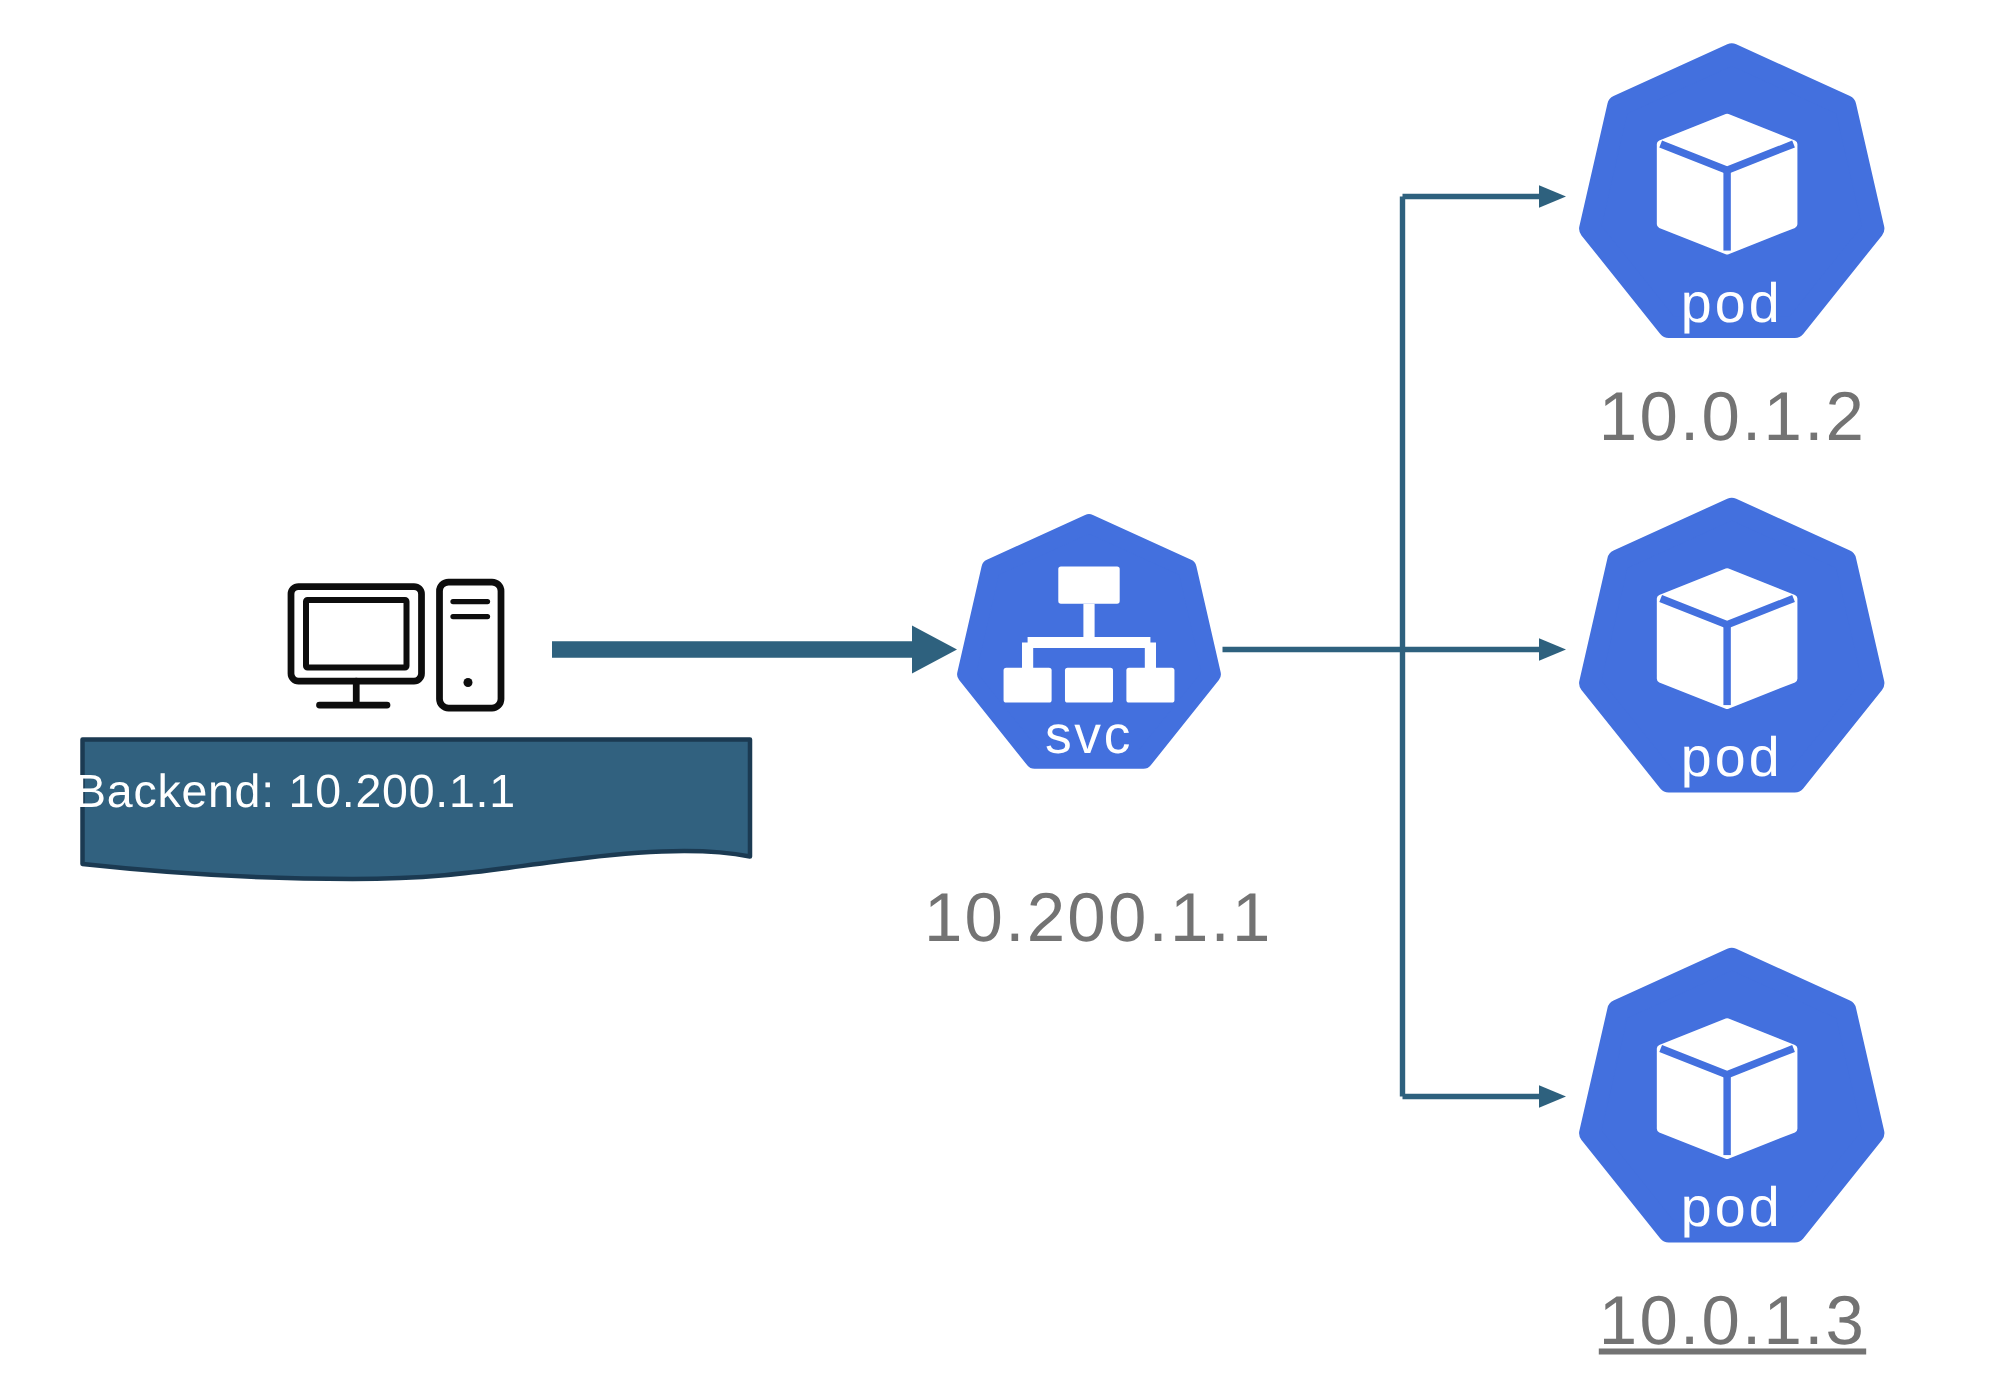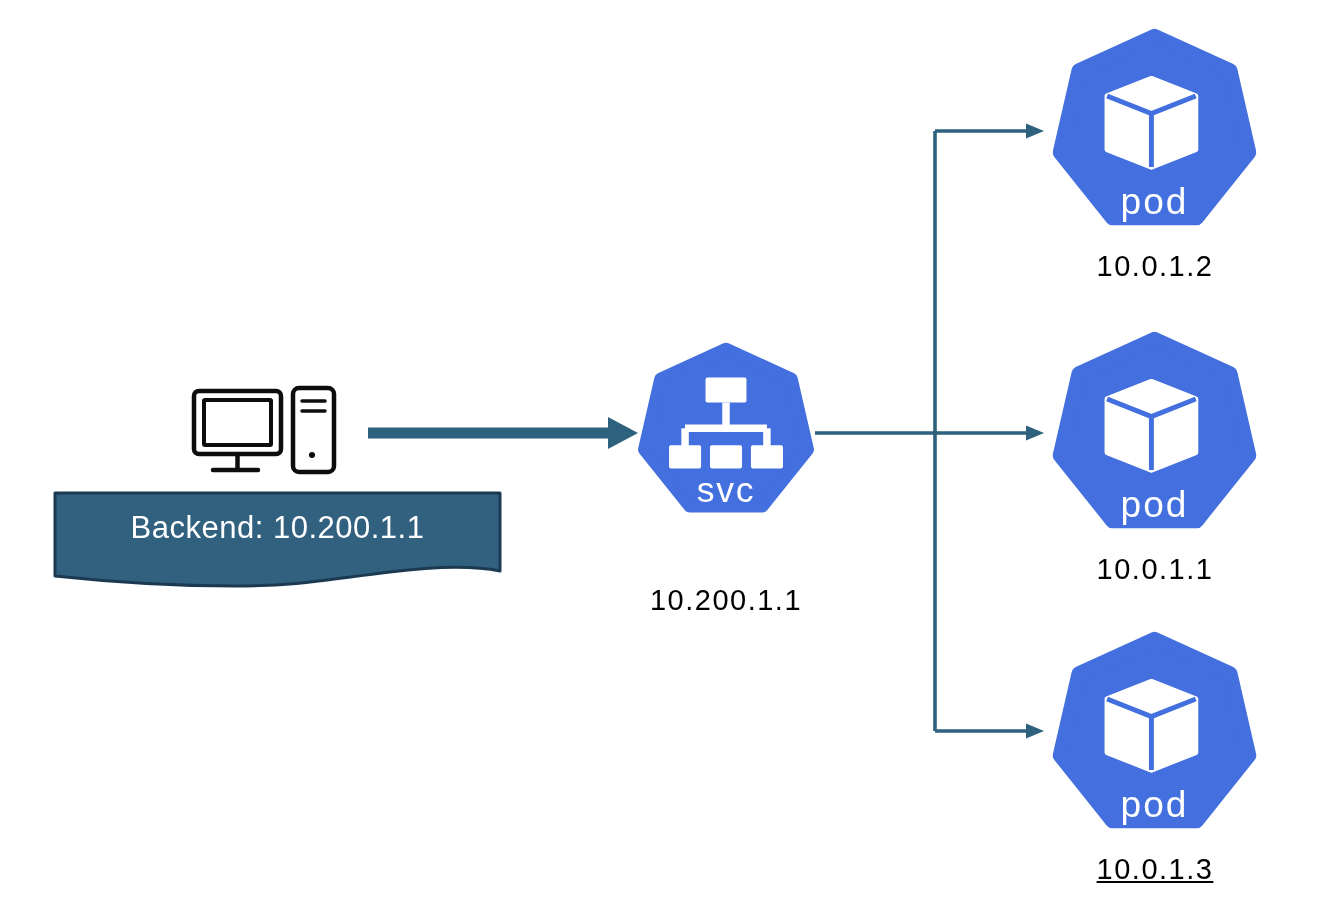--- a/index.html
+++ b/index.html
@@ -8,30 +8,29 @@
     width:1330px;height:916px;
     background:#ffffff;
     font-family:"Liberation Sans", sans-serif;
     overflow:hidden;
   }
   .abs{position:absolute;}
   svg{display:block;overflow:visible;}
   .node-label{
     position:absolute;
     text-align:center;
-    font-size:29px;
+    font-size:46px;
     letter-spacing:1.5px;
-    color:#000000;
+    color:#737373;
     font-family:"Liberation Sans", sans-serif;
     white-space:nowrap;
   }
   .banner-text{
     position:absolute;
     left:0;top:22px;width:455px;
-    text-align:center;
     font-size:31px;
     letter-spacing:0.5px;
     color:#ffffff;
     white-space:nowrap;
   }
   .hepta-text{
     font-family:"Liberation Sans", sans-serif;
     fill:#ffffff;
   }
 </style>
@@ -115,21 +114,20 @@
     <polygon points="50,3.9 13.2,20.7 4.1,60.4 29.6,92.3 70.4,92.3 95.9,60.4 86.8,20.7" fill="#4370DE" stroke="#4370DE" stroke-width="7" stroke-linejoin="round"></polygon>
     <g>
       <polygon points="48.5,24.5 70,33 70,59 48.5,67.5 27,59 27,33" fill="#ffffff" stroke="#ffffff" stroke-width="2.5" stroke-linejoin="round"></polygon>
       <g stroke="#4370DE" stroke-width="2.4" fill="none">
         <polyline points="27,33 48.5,41.5 70,33"></polyline>
         <line x1="48.5" y1="41.5" x2="48.5" y2="67.5"></line>
       </g>
     </g>
     <text class="hepta-text" x="50" y="90.5" font-size="18" letter-spacing="1" text-anchor="middle">pod</text>
   </svg>
-  <div class="node-label" style="left:1045px;top:553px;width:220px;">10.0.1.1</div>
 
   <svg class="abs" style="left:1048px;top:631px;" width="213" height="206" viewBox="0 0 100 100">
     <polygon points="50,3.9 13.2,20.7 4.1,60.4 29.6,92.3 70.4,92.3 95.9,60.4 86.8,20.7" fill="#4370DE" stroke="#4370DE" stroke-width="7" stroke-linejoin="round"></polygon>
     <g>
       <polygon points="48.5,24.5 70,33 70,59 48.5,67.5 27,59 27,33" fill="#ffffff" stroke="#ffffff" stroke-width="2.5" stroke-linejoin="round"></polygon>
       <g stroke="#4370DE" stroke-width="2.4" fill="none">
         <polyline points="27,33 48.5,41.5 70,33"></polyline>
         <line x1="48.5" y1="41.5" x2="48.5" y2="67.5"></line>
       </g>
     </g>

